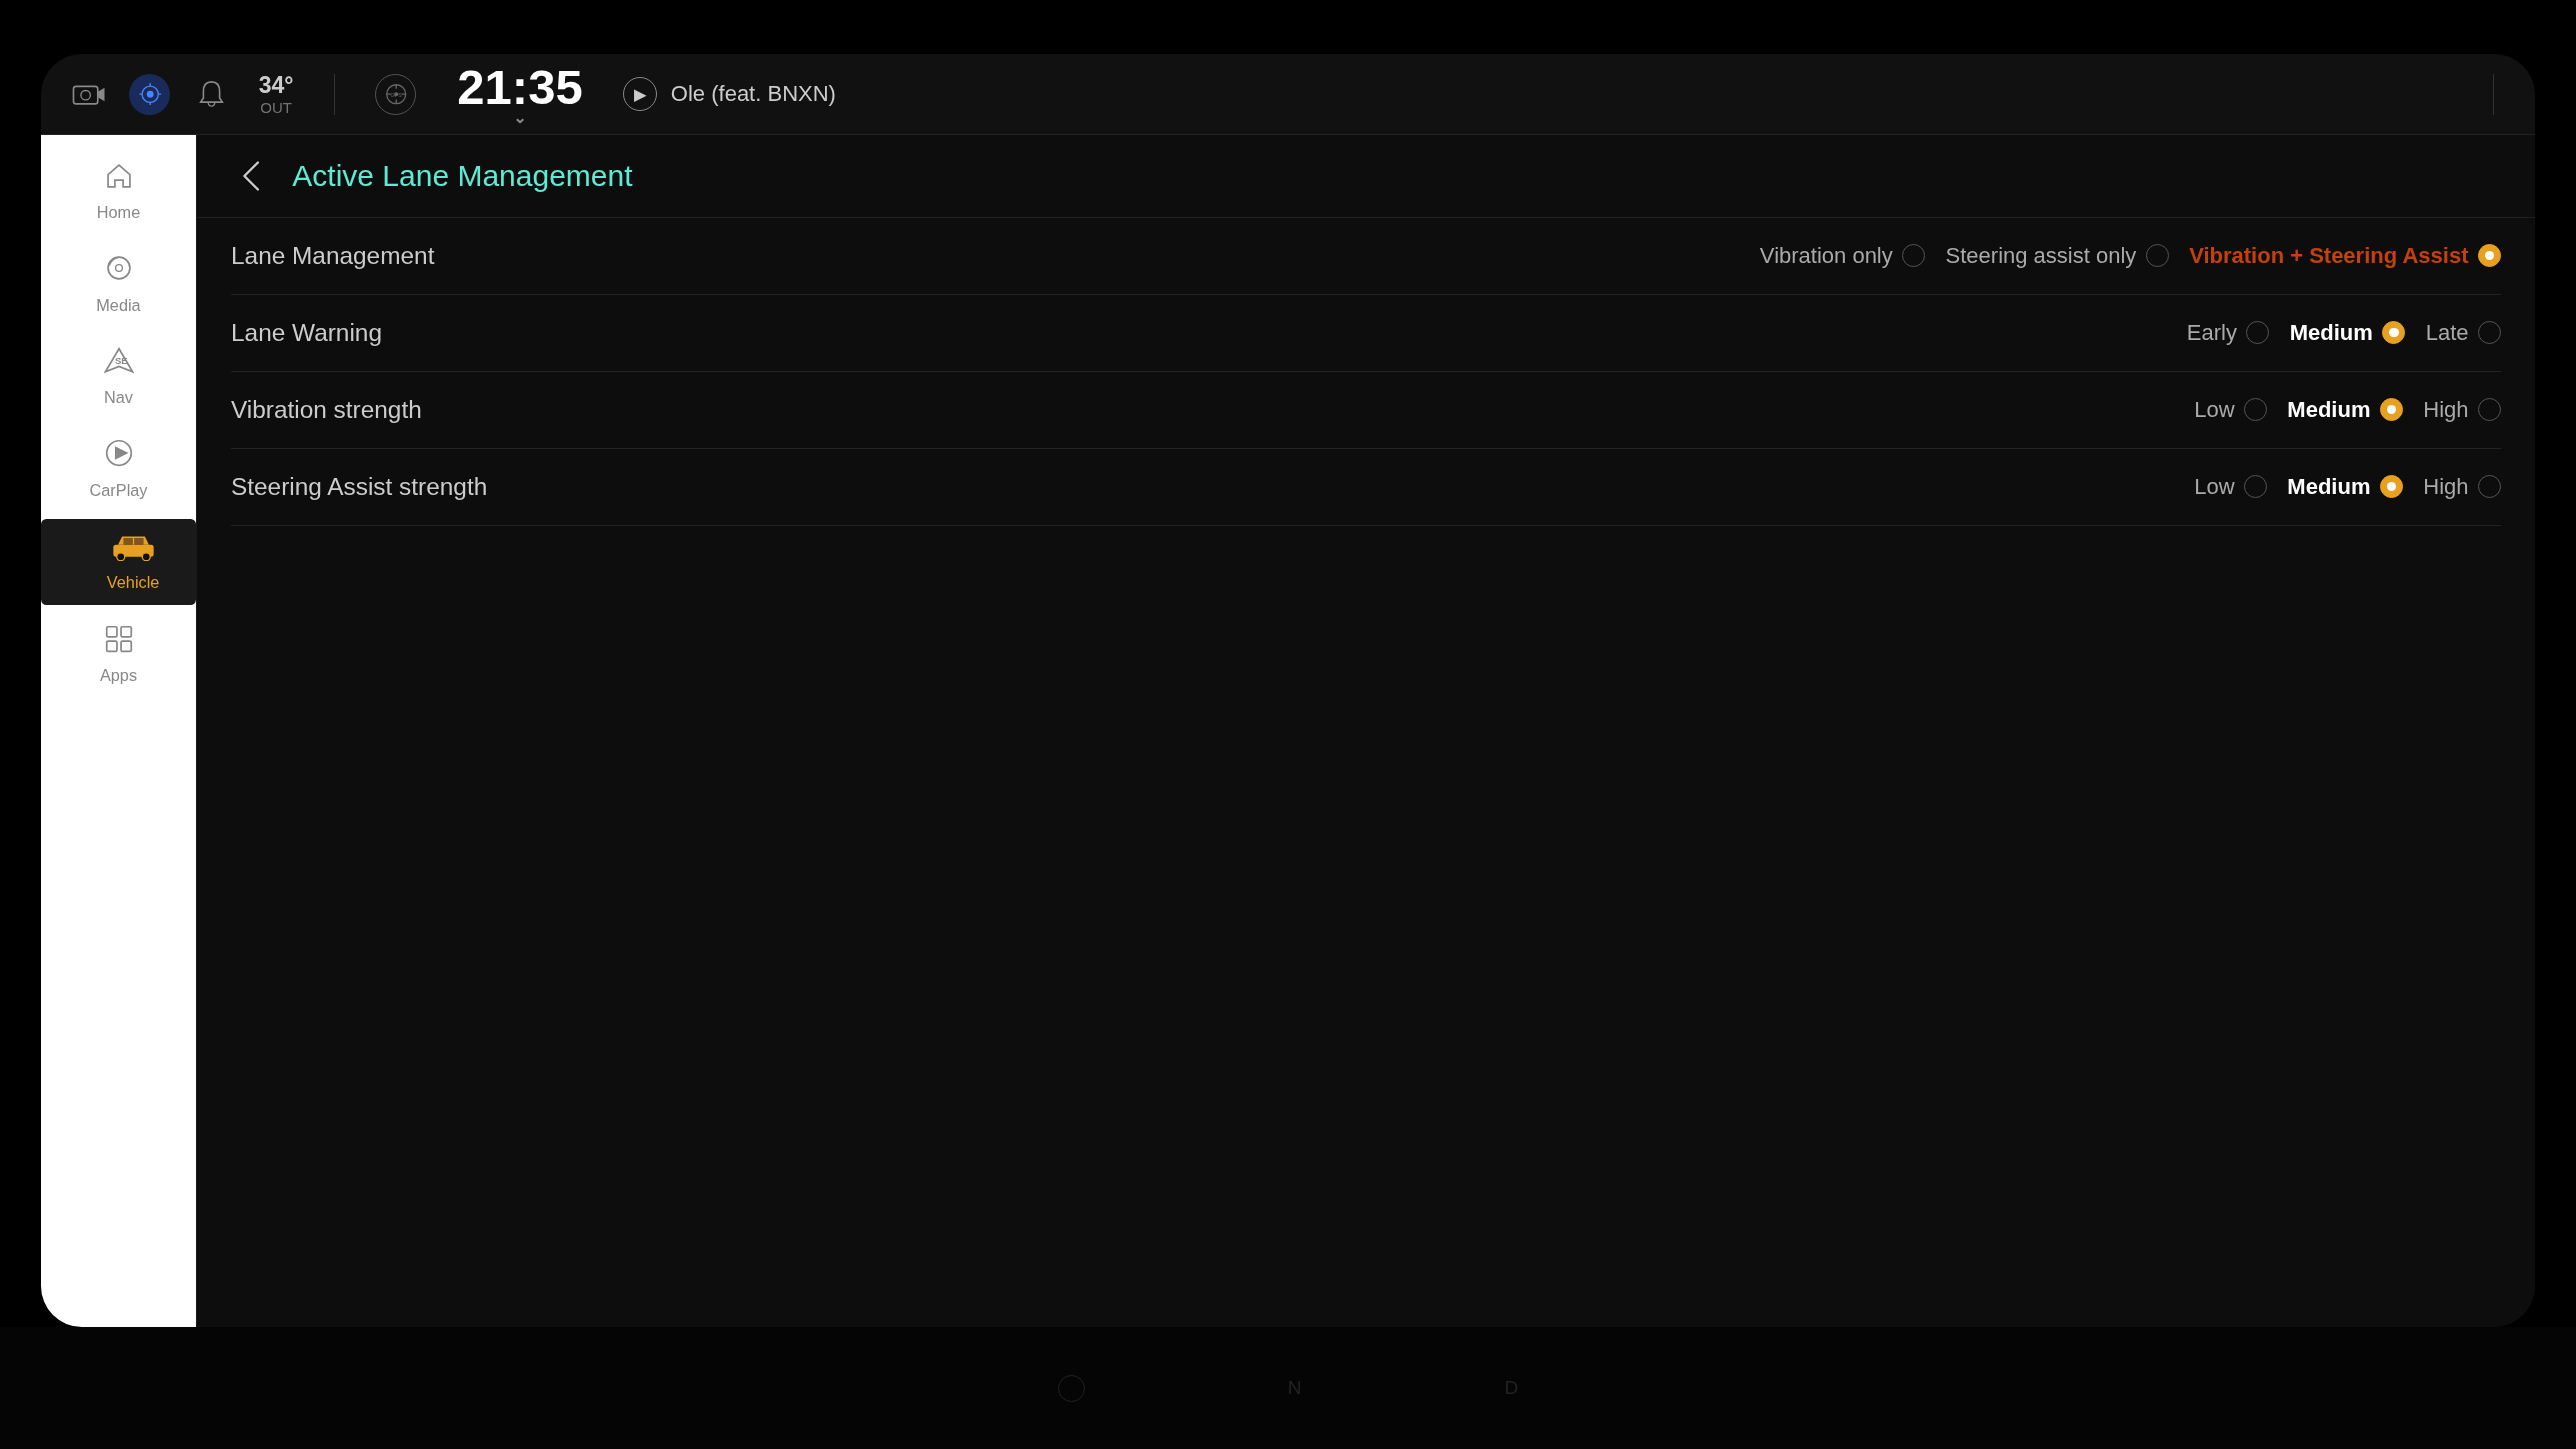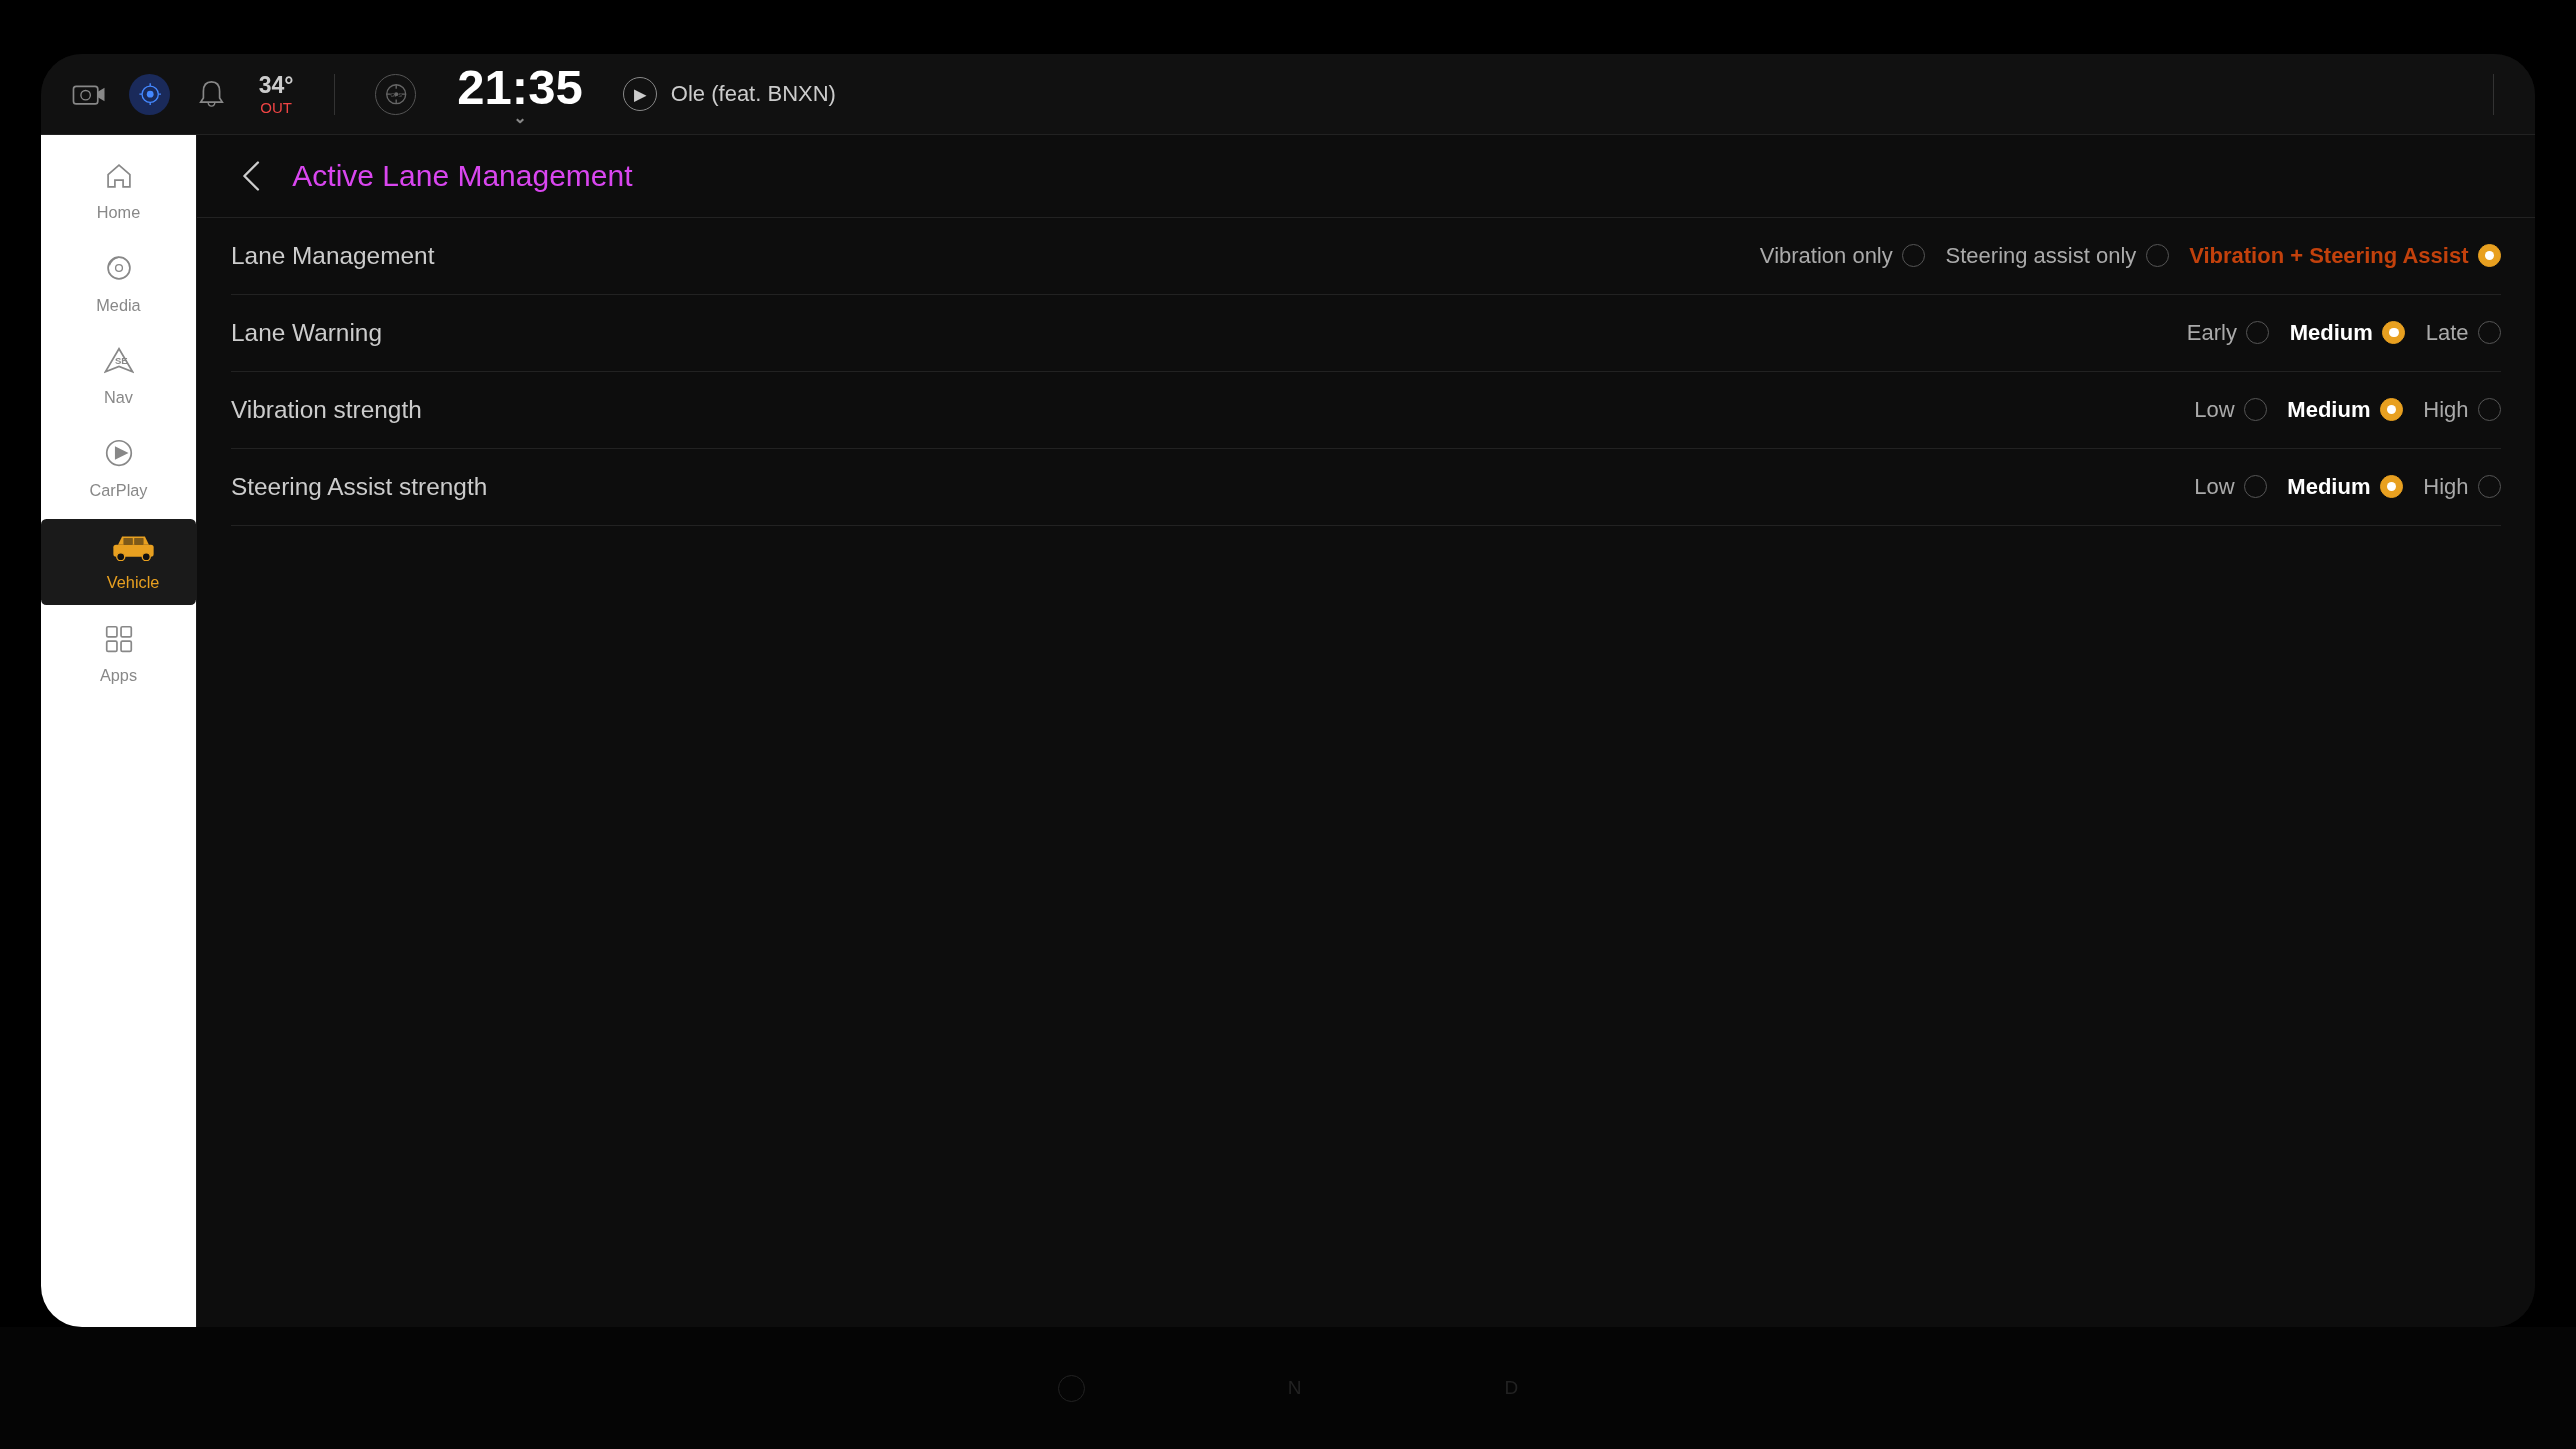--- a/index.html
+++ b/index.html
@@ -70,21 +70,21 @@
       margin-left: 6.8px;
     }
 
     .temp-value {
       font-size: 23px;
       font-weight: bold;
     }
 
     .temp-label {
       font-size: 15px;
-      color: #ef4444;
+      color: #737373;
     }
 
     .divider-v {
       width: 0.7px;
       height: 41px;
       background: #333;
       margin: 0 20.3px;
     }
 
     .time-display {
@@ -211,21 +211,21 @@
       align-items: center;
       justify-content: center;
       font-size: 27px;
       color: #ccc;
       cursor: pointer;
       margin-right: 20.3px;
     }
 
     .page-title {
       font-size: 30px;
-      color: #d946ef;
+      color: #5eead4;
       font-weight: 400;
     }
 
     
     .settings-container {
       padding: 0 34px;
       flex: 1;
     }
 
     .setting-row {

